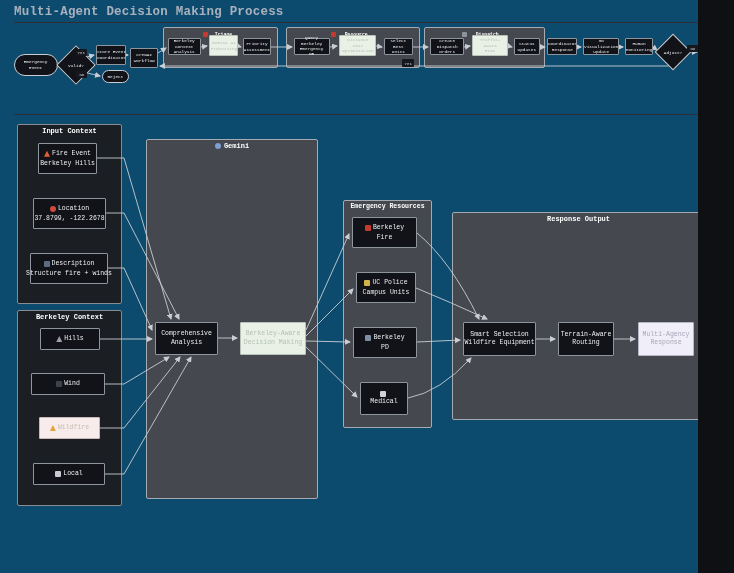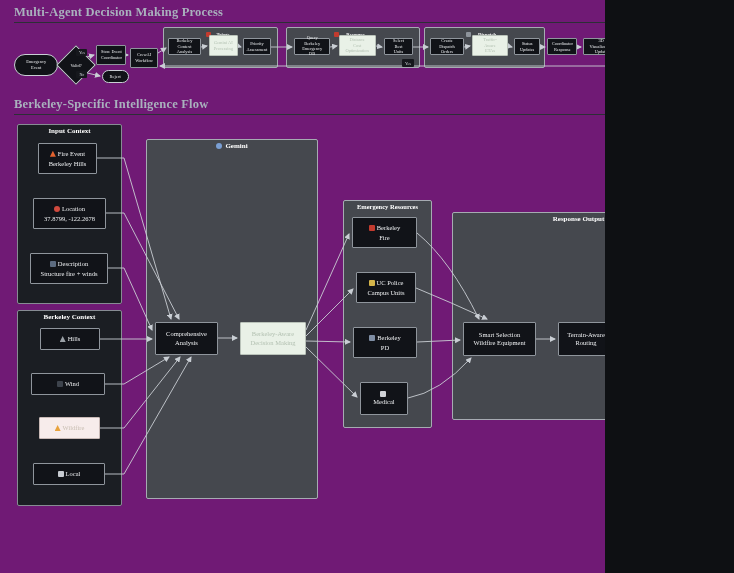--- a/index.html
+++ b/index.html
@@ -1,17 +1,17 @@
 <!DOCTYPE html>
 <html><head>
 <meta charset="utf-8">
 <style>
   html,body{margin:0;padding:0;background:#0e1013;}
-  .page{position:relative;width:605px;height:573px;background:#701a75;overflow:hidden;
-        font-family:Liberation Serif, serif;}
+  .page{position:relative;width:698px;height:573px;background:#0c4a6e;overflow:hidden;
+        font-family:Liberation Mono, monospace;}
   .heading{position:absolute;left:14px;margin:0;font-size:12.5px;font-weight:700;
            color:#a9b1bd;letter-spacing:.2px;}
   .hr{position:absolute;left:14px;width:706px;height:1px;background:#2c2f36;}
 
   
   .sg{position:absolute;box-sizing:border-box;border-radius:2px;z-index:1;}
   .sg.gray{background:#45484e;border:1px solid #a6abb2;}
   .sg.darksg{background:#1b1e23;border:1px solid #878c93;}
   .sg-label{position:absolute;top:2px;left:0;width:100%;display:flex;align-items:center;
             justify-content:center;gap:3px;color:#ffffff;font-weight:700;}
@@ -51,21 +51,20 @@
   .icon.small{width:5px;height:5px;}
   svg.edges{position:absolute;left:0;top:0;z-index:2;}
 </style>
 </head>
 <body>
 
 <div class="page">
 
   <h1 class="heading" style="top:5px">Multi-Agent Decision Making Process</h1>
   <div class="hr" style="top:22px"></div>
-  <h1 class="heading" style="top:97px">Berkeley-Specific Intelligence Flow</h1>
   <div class="hr" style="top:114px"></div>
 
   <div class="sg gray" style="left:163px;top:27px;width:115px;height:41px">
     <div class="sg-label tinylbl">
       <span class="icon small" style="background: rgb(194, 59, 46);"></span>
       <span class="txt">Triage</span>
     </div>
   </div>
   <div class="sg gray" style="left:286px;top:27px;width:134px;height:41px">
     <div class="sg-label tinylbl">

